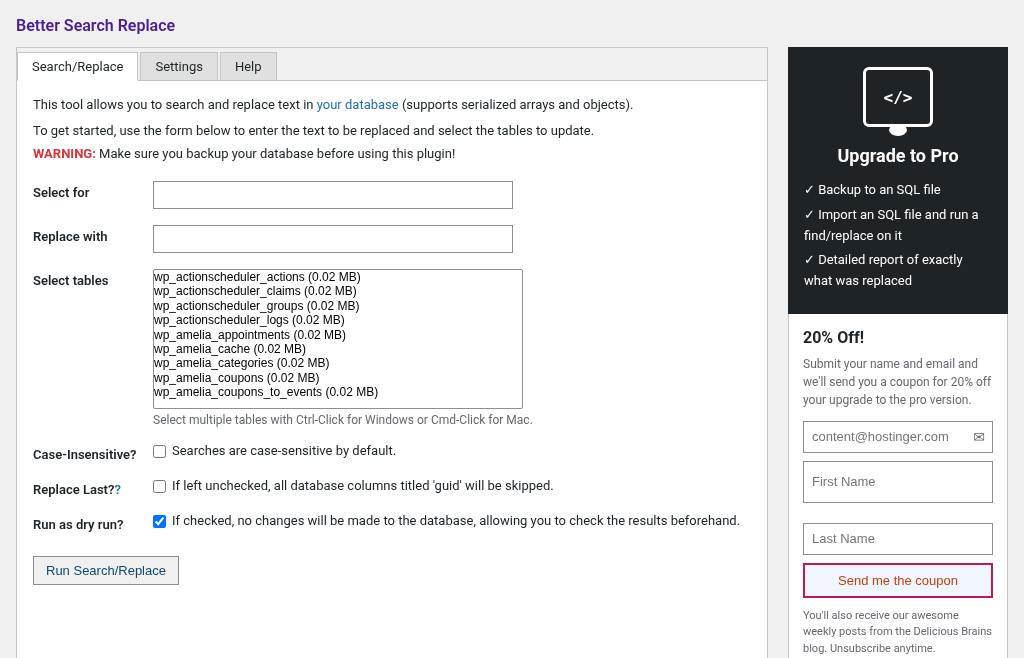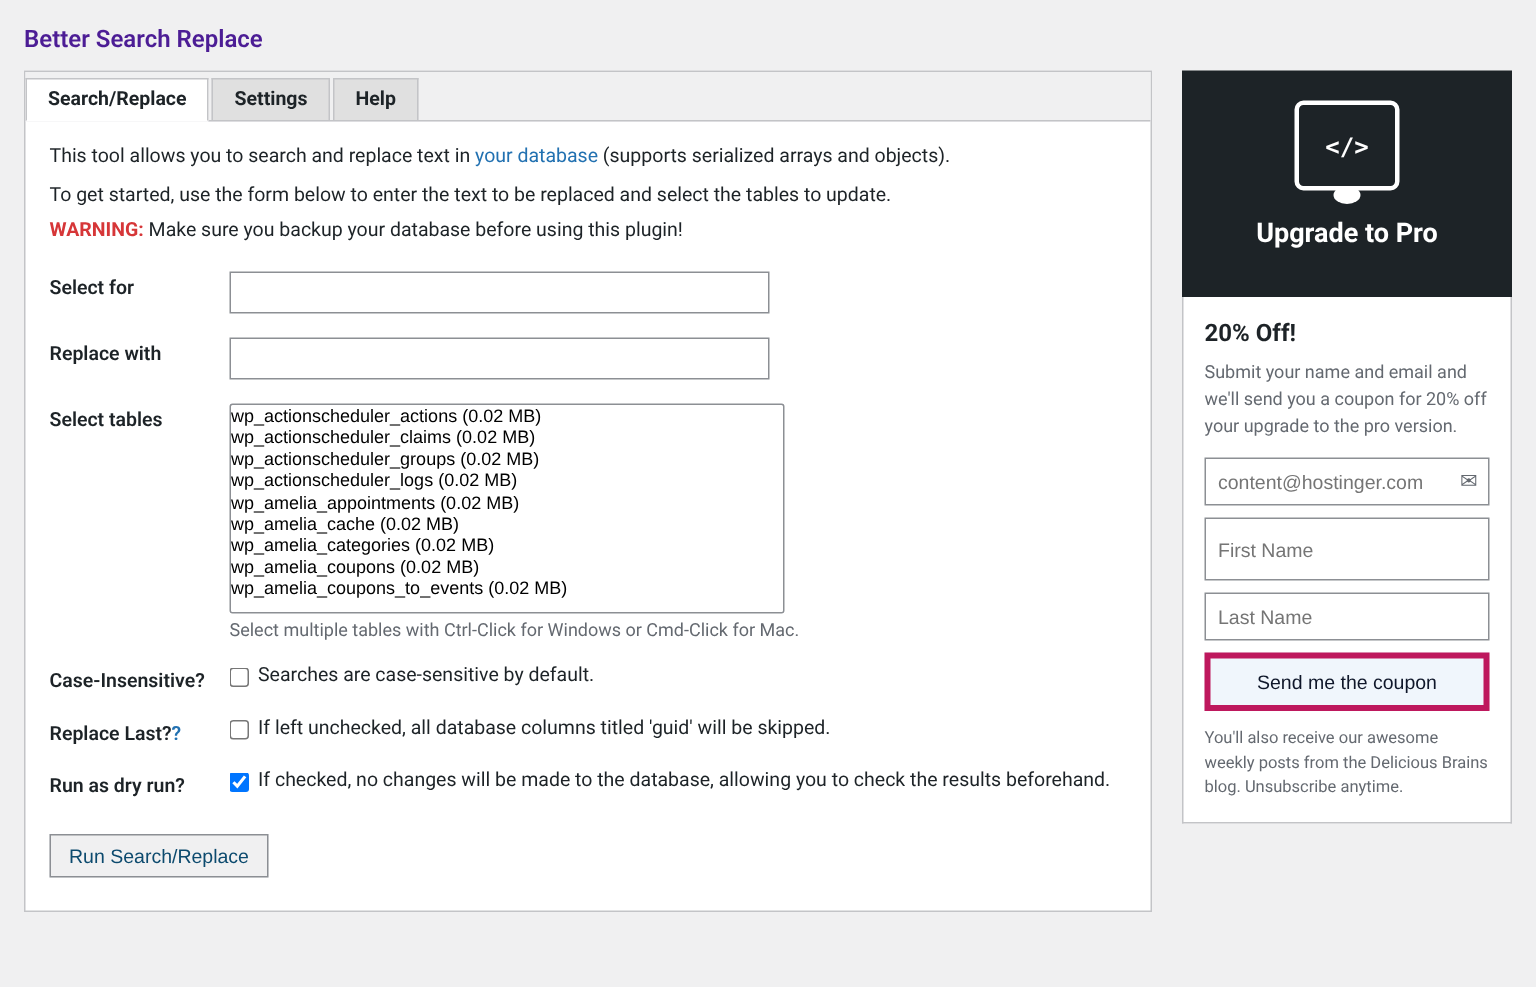--- a/index.html
+++ b/index.html
@@ -35,21 +35,20 @@
     }
     .tab {
       padding: 6px 14px;
       border: 1px solid #c3c4c7;
       border-bottom: none;
       background: #e0e0e0;
       cursor: pointer;
       font-size: 13px;
       margin-right: 2px;
       margin-top: 4px;
-      font-weight: bold;
     }
     .tab.active {
       background: #fff;
       border-bottom: 1px solid #fff;
       margin-bottom: -1px;
       z-index: 1;
     }
     .tab-content {
       padding: 14px 16px;
     }
@@ -232,22 +231,22 @@
       right: 8px;
       top: 50%;
       transform: translateY(-50%);
       font-size: 14px;
       color: #646970;
     }
     .send-btn {
       width: 100%;
       padding: 8px;
       background: #f0f6fc;
-      border: 4px solid #be185d;
-      color: #0f172a;
+      border: 2px solid #be185d;
+      color: #c2410c;
       font-size: 13px;
       cursor: pointer;
       margin-bottom: 10px;
     }
     .coupon-footer {
       font-size: 11px;
       color: #646970;
       line-height: 1.5;
     }
   </style>
@@ -347,27 +346,32 @@
       <button class="run-btn">Run Search/Replace</button>
     </div>
   </div>
 
   <div class="sidebar">
     <div class="upgrade-box">
       <div class="upgrade-icon">
         <span style="color:#fff; font-family: monospace; font-size:16px;">&lt;/&gt;</span>
       </div>
       <div class="upgrade-title">Upgrade to Pro</div>
+      <ul class="upgrade-features">
+        <li>Backup to an SQL file</li>
+        <li>Import an SQL file and run a find/replace on it</li>
+        <li>Detailed report of exactly what was replaced</li>
+      </ul>
     </div>
     <div class="coupon-box">
       <div class="coupon-title">20% Off!</div>
       <div class="coupon-desc">Submit your name and email and we'll send you a coupon for 20% off your upgrade to the pro version.</div>
       <div class="coupon-input-wrapper">
         <input type="email" class="coupon-input" placeholder="content@hostinger.com" style="">
         <span class="email-icon">✉</span>
       </div>
-      <input type="text" class="coupon-input" style="width: 100%; padding: 20px 8px; border: 1px solid rgb(140, 143, 148); font-size: 13px; height: 32px; margin-bottom: 8px; display: block;" placeholder="First Name">
+      <input type="text" class="coupon-input" style="width: 100%; padding: 20px 8px; border: 1px solid rgb(140, 143, 148); font-size: 13px; height: 32px; margin-bottom: 20px; display: block;" placeholder="First Name">
       <input type="text" class="coupon-input" style="width: 100%; padding: 6px 8px; border: 1px solid rgb(140, 143, 148); font-size: 13px; height: 32px; margin-bottom: 8px; display: block;" placeholder="Last Name">
       <button class="send-btn">Send me the coupon</button>
       <div class="coupon-footer">You'll also receive our awesome weekly posts from the Delicious Brains blog. Unsubscribe anytime.</div>
     </div>
   </div>
 </div>
 
 </body></html>

